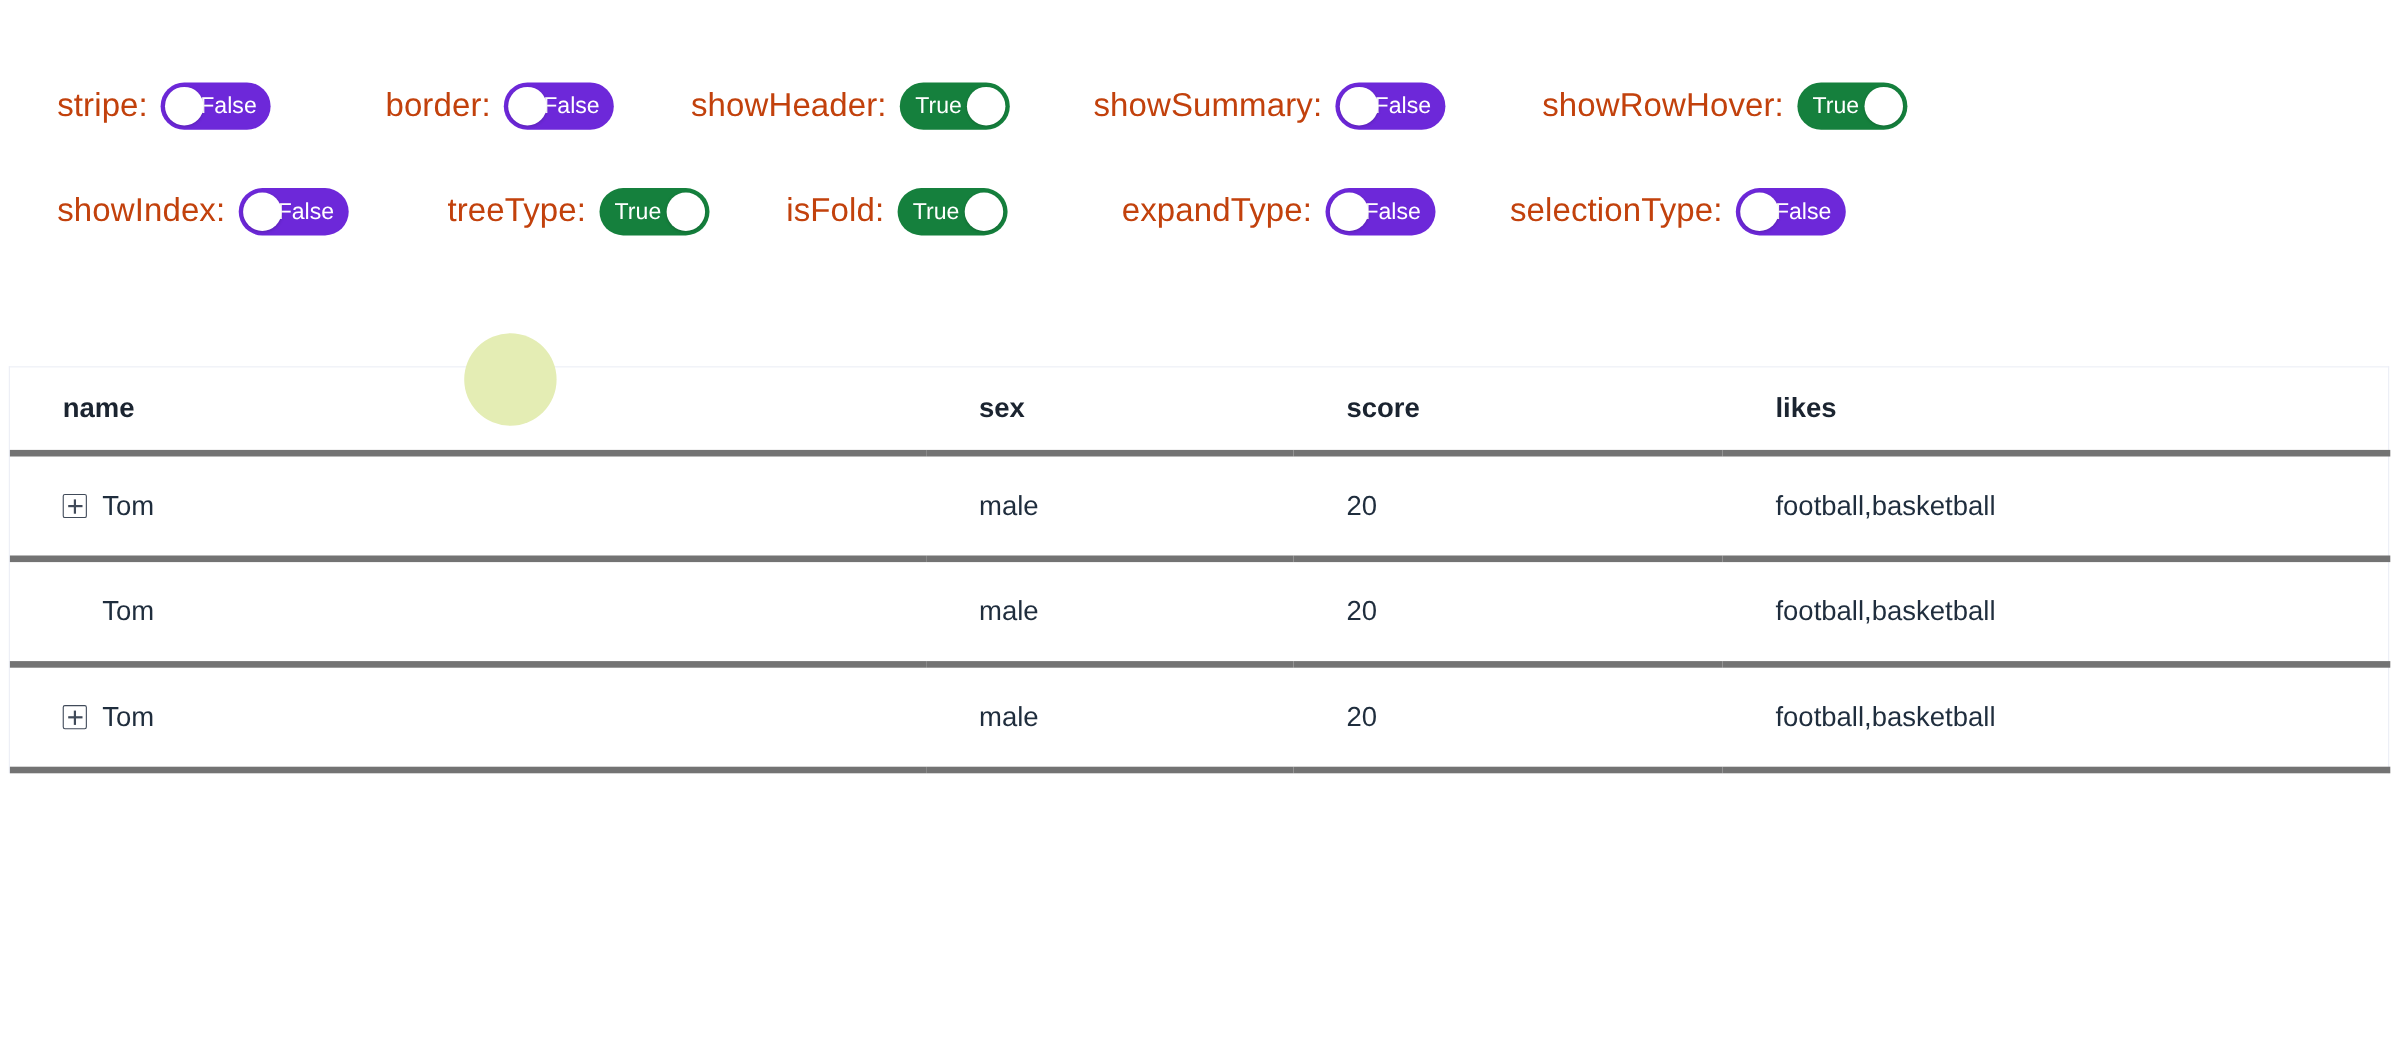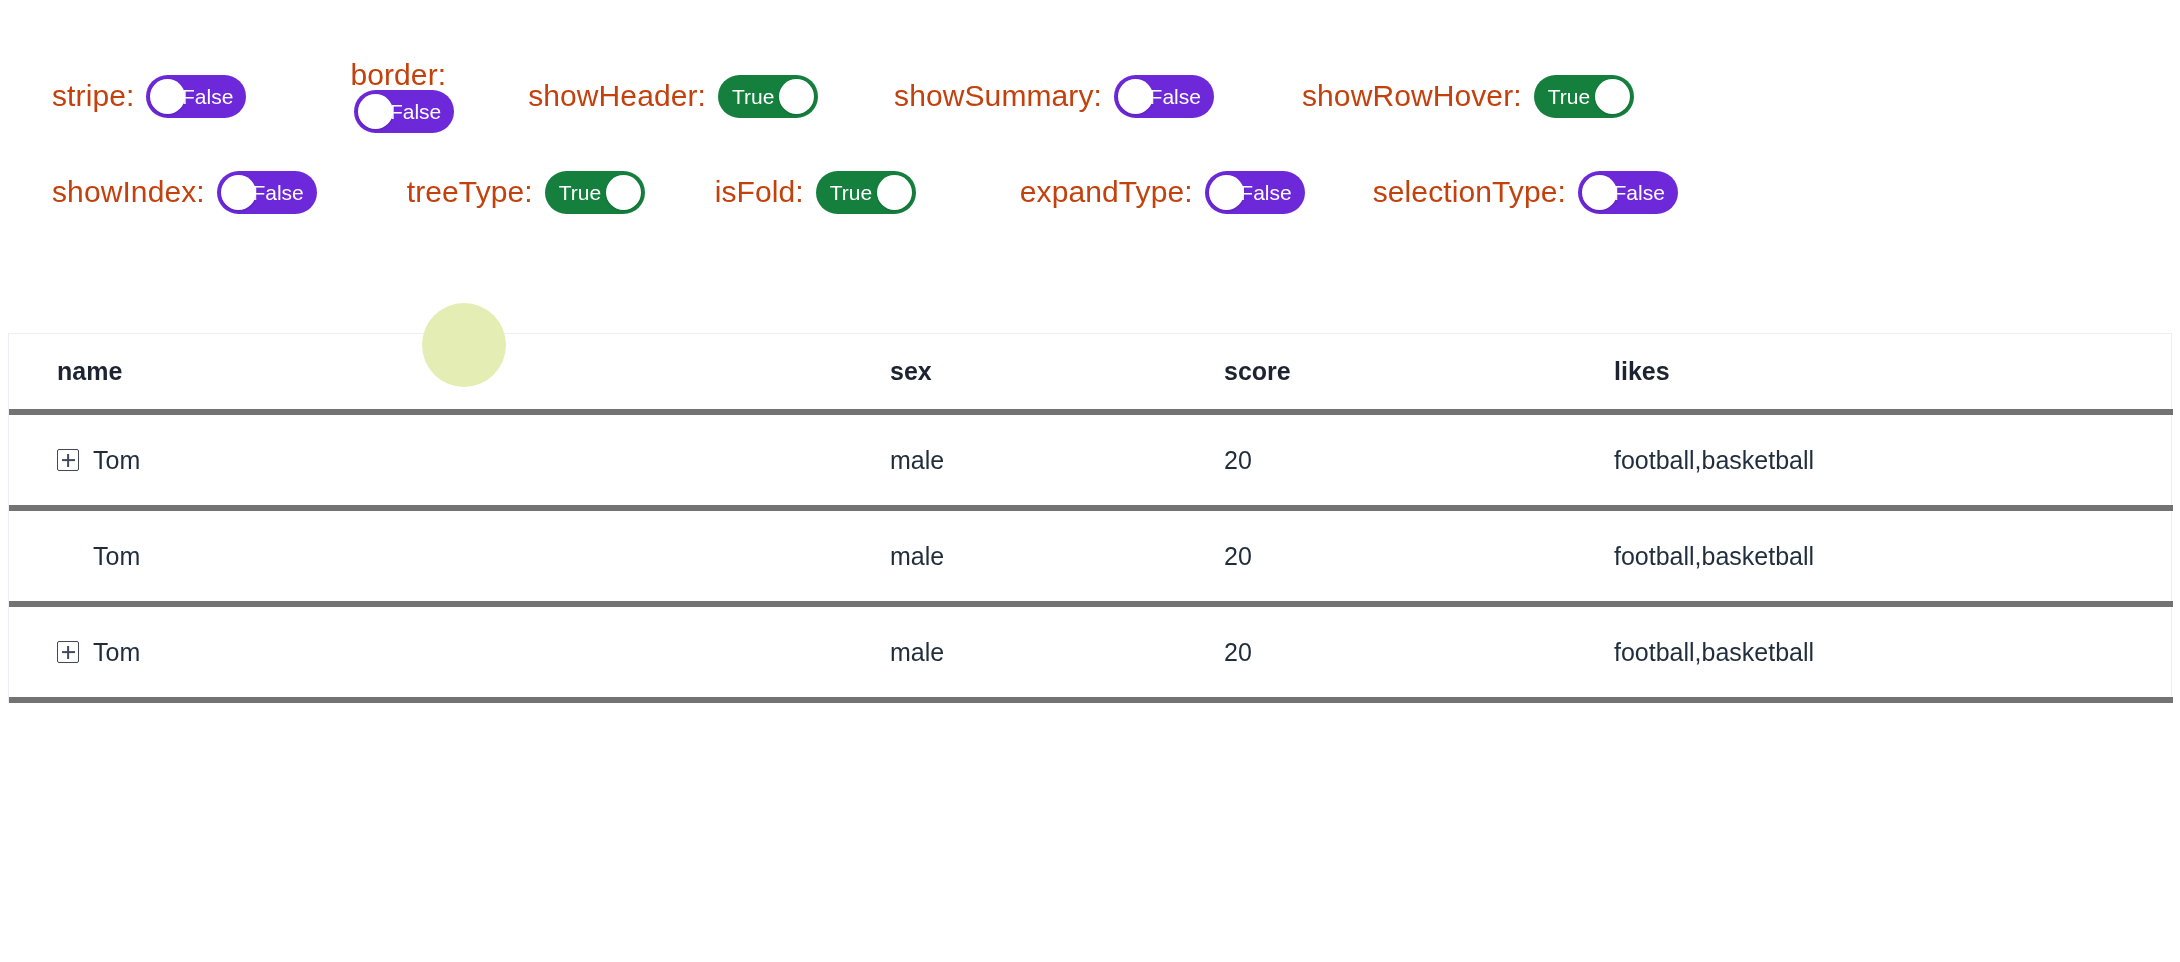--- a/index.html
+++ b/index.html
@@ -172,21 +172,21 @@
 
 <div class="controls">
   <div class="control-row row-1" id="row1" style="padding-left: 52px;">
       <div class="control-item" style="margin-left: 0px;">
         <span class="control-label">stripe:</span>
         <div class="switch off">
           <span class="sw-text">False</span>
           <span class="knob"></span>
         </div>
       </div>
-      <div class="control-item" style="margin-left: 104px; flex-direction: column;">
+      <div class="control-item" style="margin-left: 104px;">
         <span class="control-label">border:</span>
         <div class="switch off">
           <span class="sw-text">False</span>
           <span class="knob"></span>
         </div>
       </div>
       <div class="control-item" style="margin-left: 70px;">
         <span class="control-label">showHeader:</span>
         <div class="switch on">
           <span class="sw-text">True</span>

